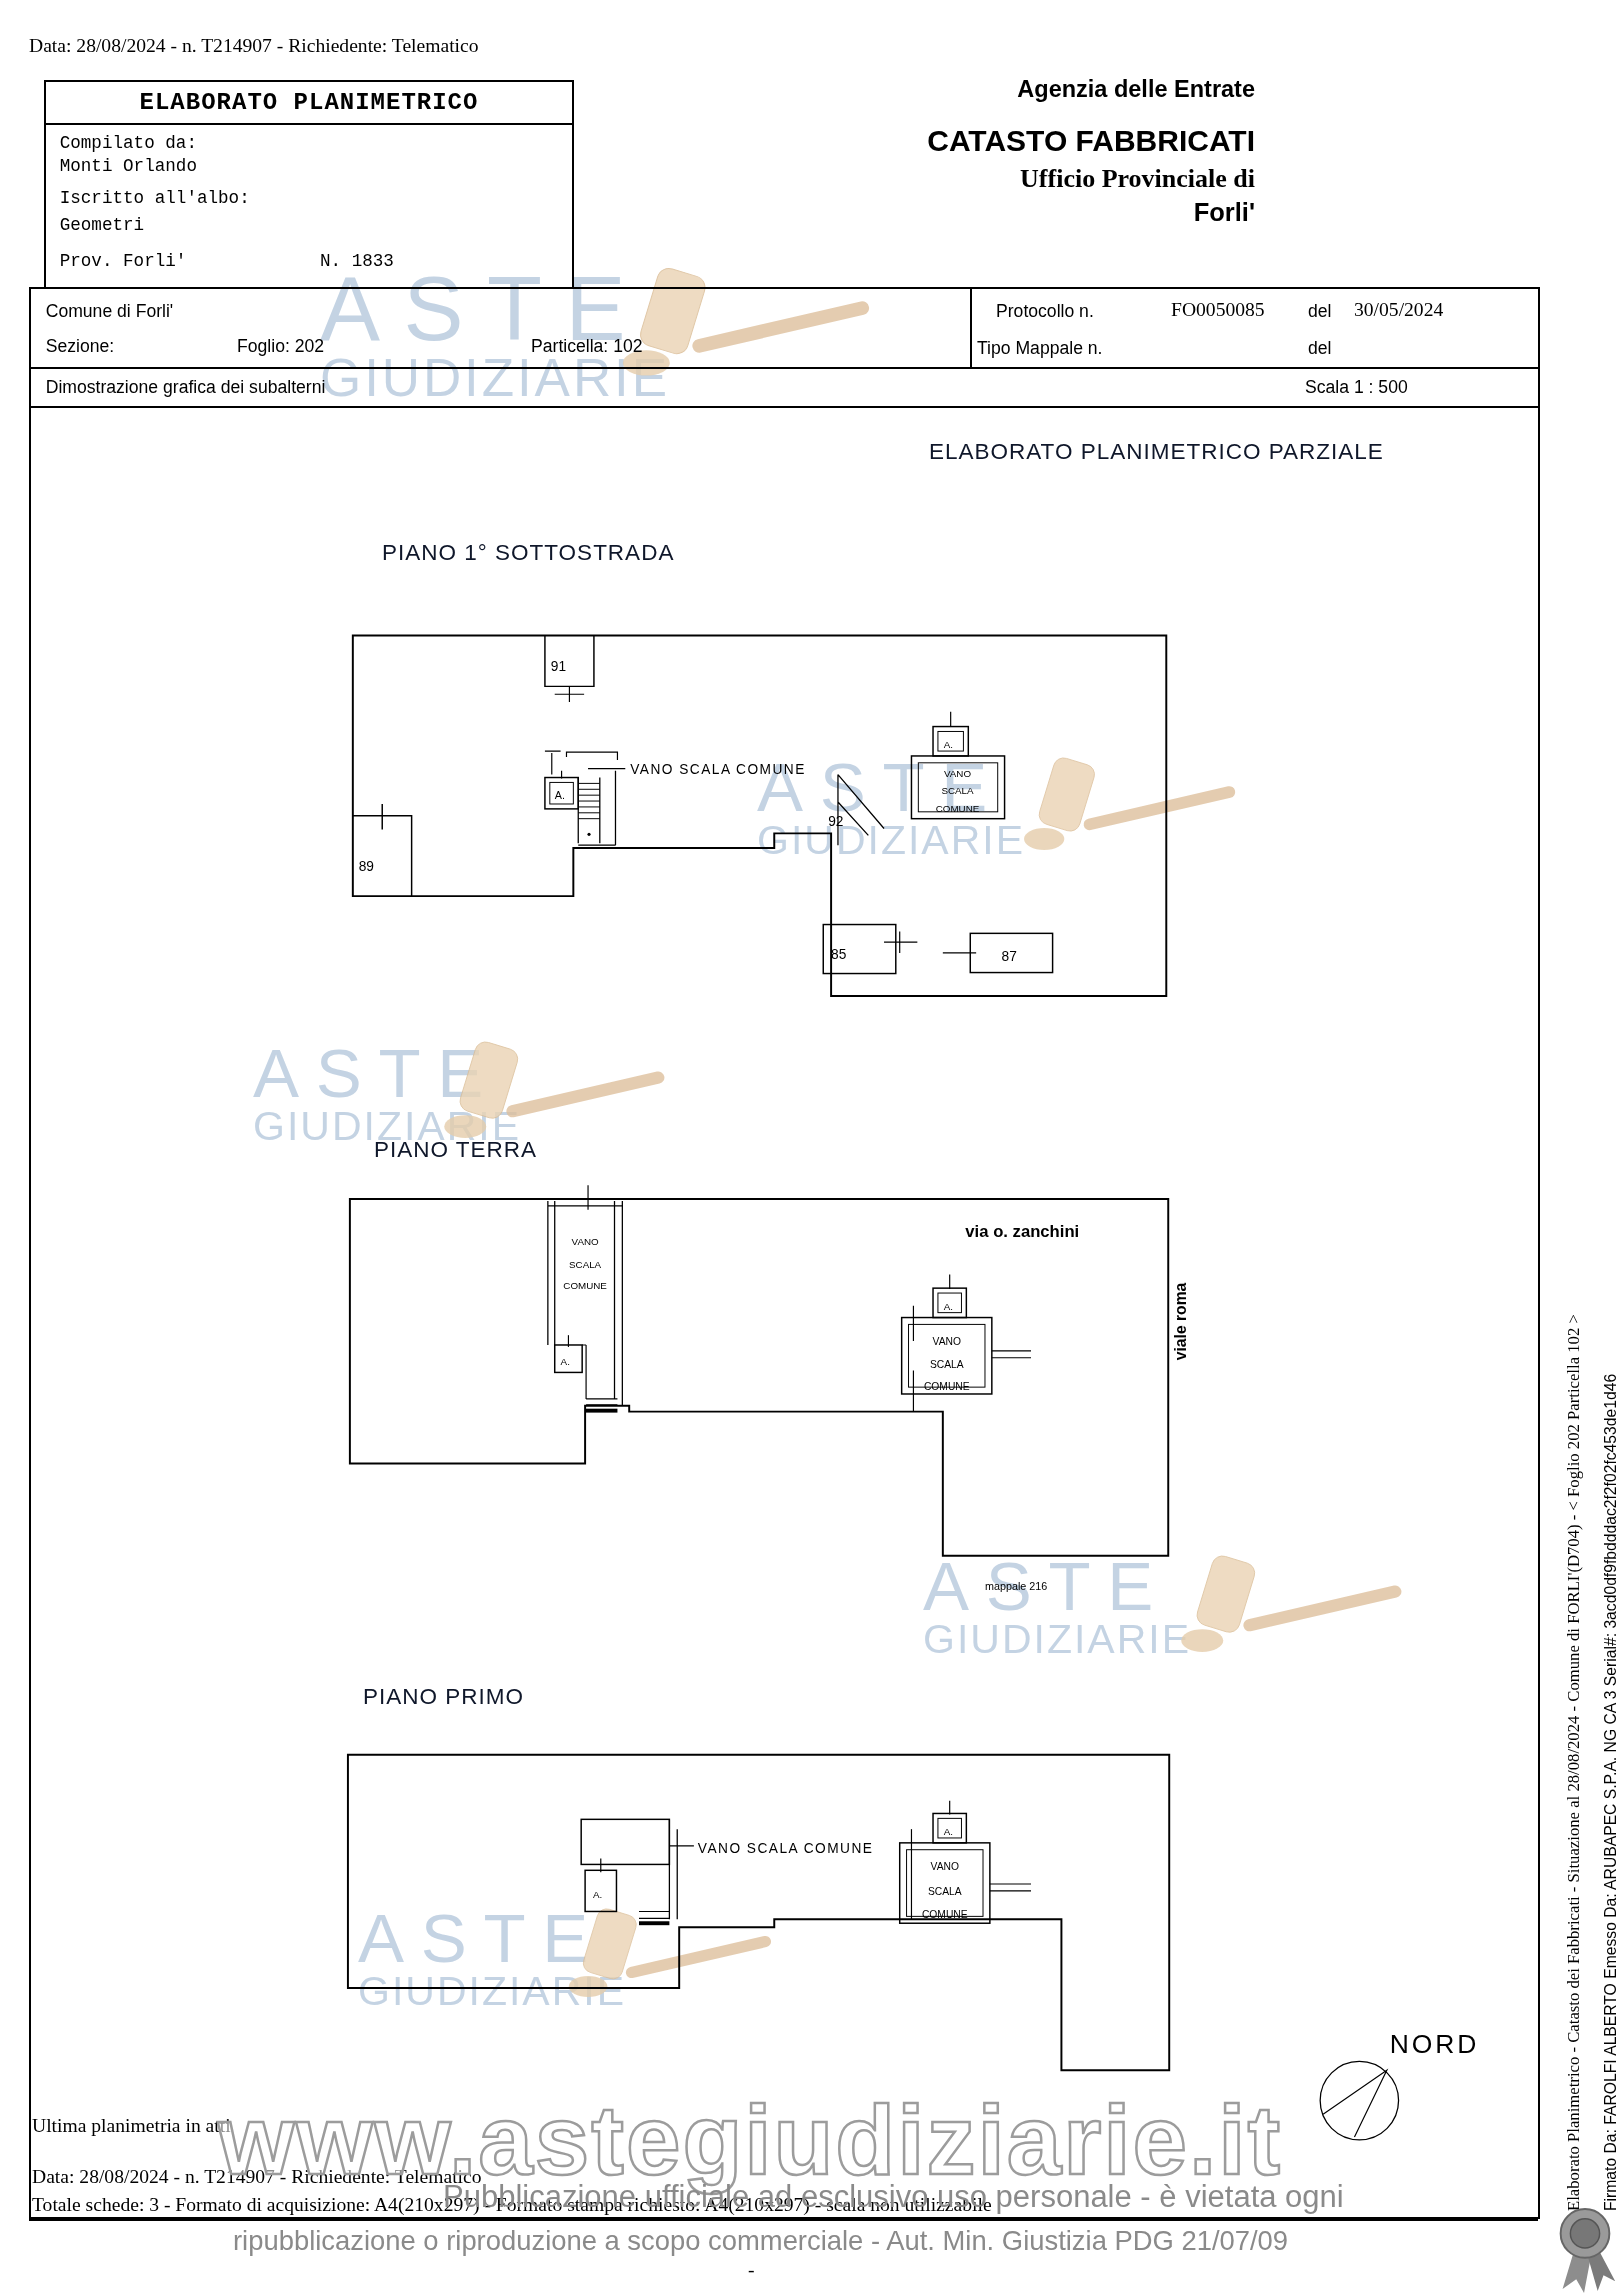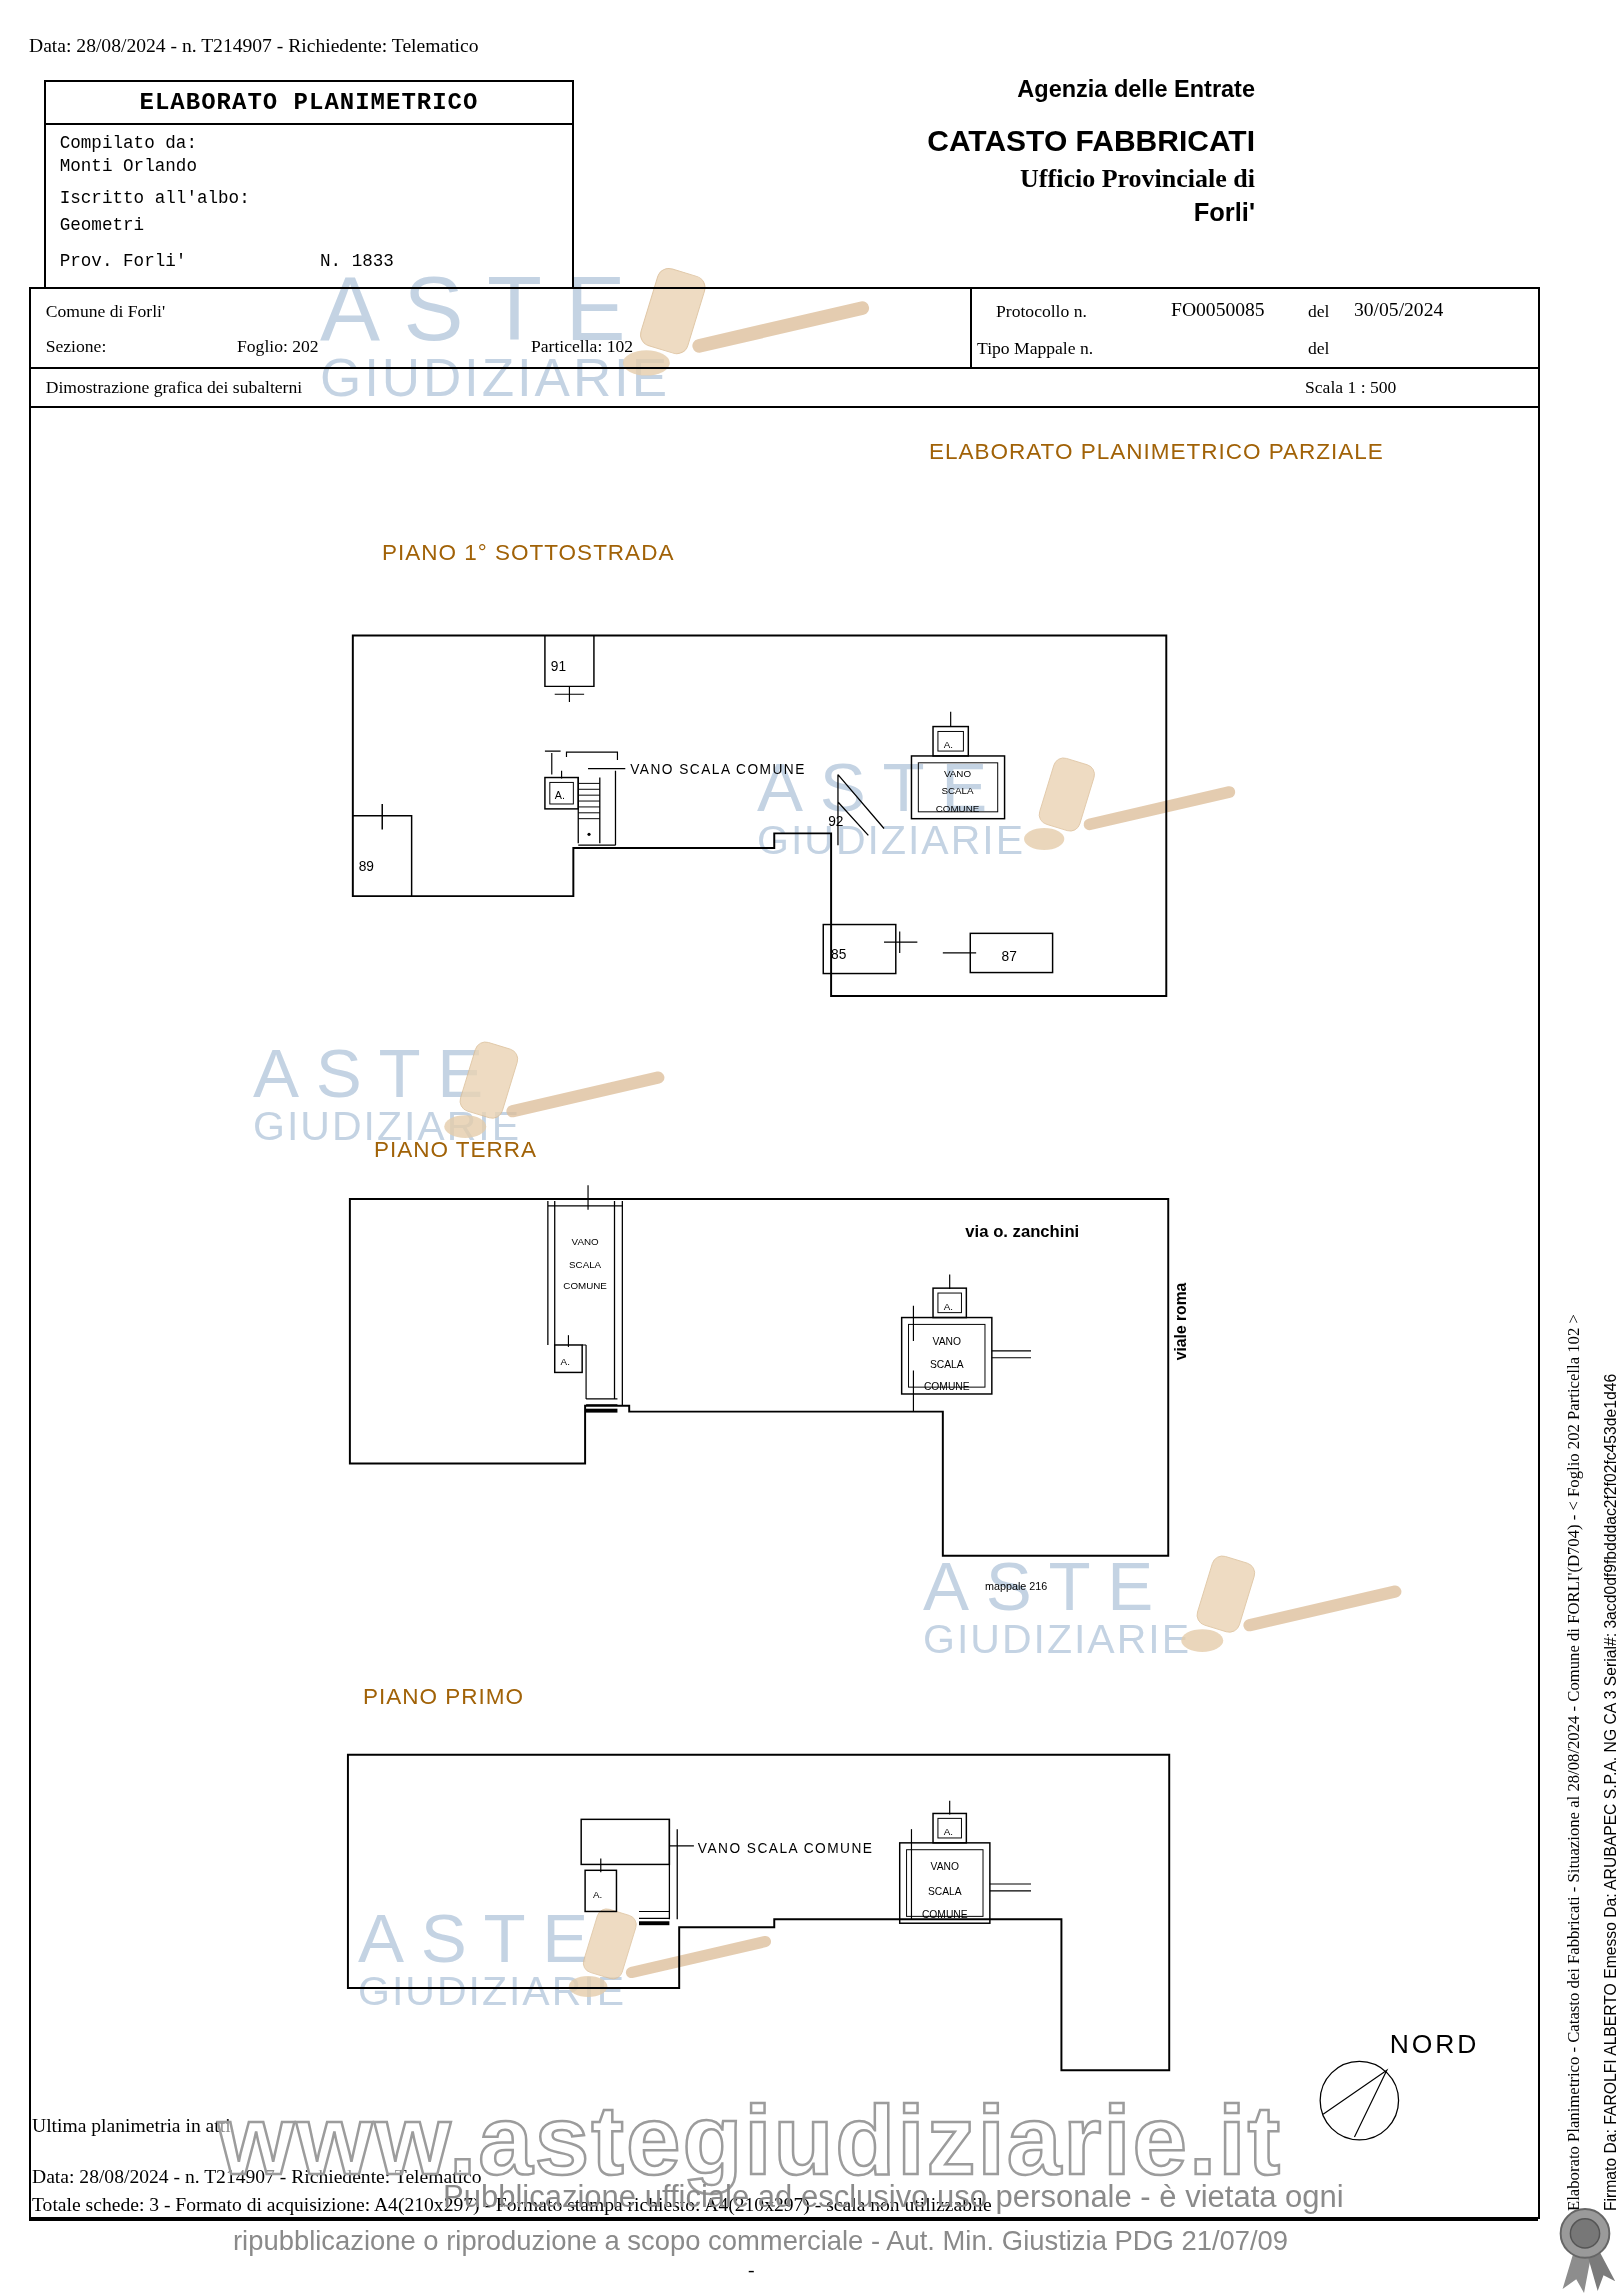--- a/index.html
+++ b/index.html
@@ -16,24 +16,24 @@
   #agency .l1{font-size:23.5px;}
   #agency .l2{font-size:30px;margin-top:21px;}
   #agency .l3{font-size:26px;margin-top:5.9px;font-family:Liberation Serif, serif;}
   #agency .l4{font-size:25.5px;margin-top:3.9px;}
   
   #main-border{left:29px;top:287px;width:1507px;height:1928px;border:2px solid #000;z-index:2;}
   #rowA-split{left:939px;top:0;width:0;height:78px;border-left:2px solid #000;}
   #rowA-bottom{left:0;top:78px;width:100%;height:0;border-top:2px solid #000;}
   #rowB-bottom{left:0;top:117px;width:100%;height:0;border-top:2px solid #000;}
   #bottom-thick{left:29px;top:2217px;width:1509px;height:3.9px;background:#000;z-index:2;}
-  .info-txt{font-family:Liberation Serif, serif;font-size:17.6px;white-space:nowrap;}
+  .info-txt{font-family:Liberation Sans, sans-serif;font-size:17.6px;white-space:nowrap;}
   .val-serif{font-family:"Liberation Serif",serif;font-size:19.6px;white-space:nowrap;}
   
-  .plan-title{font-size:22.5px;letter-spacing:1px;color:#a16207;z-index:2;}
+  .plan-title{font-size:22.5px;letter-spacing:1px;color:#0f172a;z-index:2;}
   
   .wm{z-index:1;color:rgba(148,174,204,0.55);line-height:0.95;pointer-events:none;}
   .wm .aste{font-size:90px;letter-spacing:23.5px;}
   .wm .giud{font-size:53px;letter-spacing:2.9px;}
   .wm.small .aste{font-size:69px;letter-spacing:16.7px;}
   .wm.small .giud{font-size:41px;letter-spacing:2px;}
   .gavel{z-index:1;opacity:0.8;pointer-events:none;}
   #www-wm{left:218px;top:2084px;font-size:98px;font-weight:bold;letter-spacing:2px;
       color:rgba(255,255,255,0.55);-webkit-text-stroke:2.5px #9c9c9c;z-index:4;pointer-events:none;}
   .gray-line{color:#8a8a8a;z-index:5;pointer-events:none;white-space:nowrap;}

